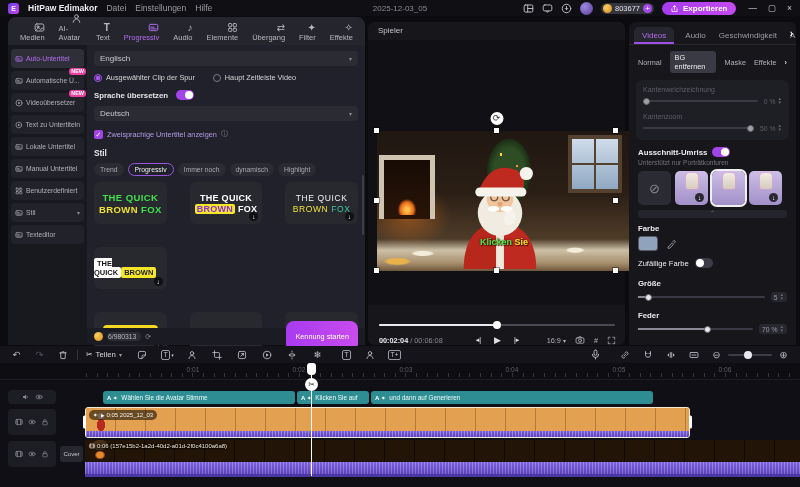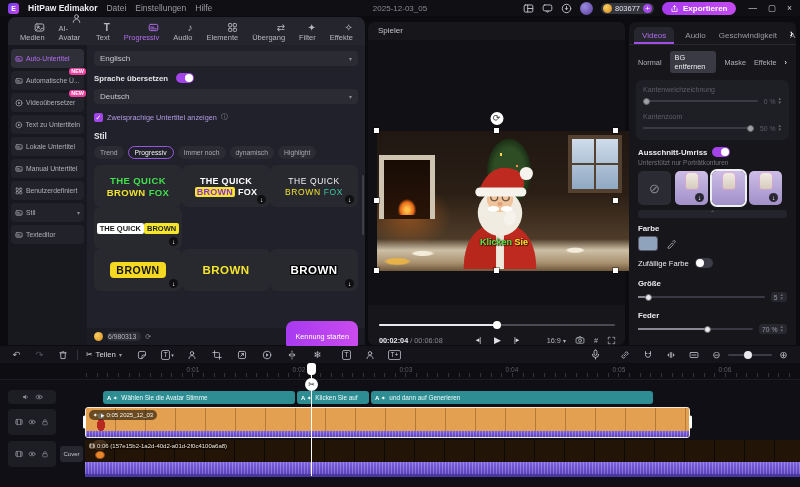--- a/index.html
+++ b/index.html
@@ -43,21 +43,21 @@
 .tg::after{content:"";position:absolute;width:8px;height:8px;border-radius:50%;background:#fff;top:1px;left:1px}
 .tg.on{background:#a344e8}.tg.on::after{left:9px}
 .lblw{color:#e4e4ea;font-size:7.8px;font-weight:bold}
 .cbrow{display:flex;align-items:center;gap:4px;margin:8px 0 9px}
 .cb{width:9px;height:9px;border-radius:2px;background:#a344e8;color:#fff;font-size:7px;line-height:9px;text-align:center;flex:none}
 .lpur{color:#b29ae2;font-size:7.3px}
 .ginfo{color:#8a8a94;font-size:7px}
 .styletabs{display:flex;gap:4px;margin:5px 0 6px}
 .stab{height:13px;line-height:13px;padding:0 6px;border-radius:7px;background:#2b2b34;color:#a8a8b0;font-size:6.8px}
 .stab.active{background:transparent;border:1px solid #9a55e0;color:#f0f0f4;line-height:11px}
-.cards{display:grid;grid-template-columns:repeat(3,1fr);gap:0}
+.cards{display:grid;grid-template-columns:repeat(3,1fr);gap:23px}
 .card{height:42px;background:#28282f;border-radius:6px;position:relative;display:flex;flex-direction:column;align-items:center;justify-content:center;gap:1px;overflow:hidden}
 .card.empty{background:transparent}
 .dl{position:absolute;right:4px;bottom:3px;width:9px;height:9px;border-radius:50%;background:rgba(10,10,12,.8);color:#fff;font-size:6.5px;line-height:9px;text-align:center}
 .p1a{color:#3fe04c;font-weight:bold;font-size:9.5px;letter-spacing:.4px}
 .yel{color:#f0e332}.grn{color:#3fe04c}.teal{color:#3cc8a4}
 .p2a{color:#fff;font-weight:800;font-size:9px;letter-spacing:.3px}
 .hl-yel{background:#f5e62c;color:#8a30d8;padding:0 2px;border-radius:2px;font-weight:800}
 .p3a{color:#f2f2f2;font-size:8.5px;letter-spacing:.6px}
 .tagw{background:#fff;color:#151515;padding:1px 3px;border-radius:2px;font-size:7.5px;font-weight:bold}
 .tagy{background:#f5e62c;color:#222;padding:1px 3px;border-radius:2px;font-size:7.5px;font-weight:bold}
@@ -482,20 +482,30 @@
           </svg>
           <span>Texteditor</span>
         </div>
     </div>
 
     <div class="middle">
       <div class="msel">
         <span>Englisch</span>
         <span style="color:#8a8a94;font-size:6px">▾</span>
       </div>
+      <div class="mrow">
+        <span class="rdo">
+            <span class="rc on"></span>
+            <span>Ausgewählter Clip der Spur</span>
+          </span>
+        <span class="rdo">
+            <span class="rc"></span>
+            <span>Haupt Zeitleiste Video</span>
+          </span>
+      </div>
       <div class="mrow" style="gap:8px;margin-bottom:6px">
         <span class="lblw">Sprache übersetzen</span>
         <span class="tg on"></span>
       </div>
       <div class="msel">
         <span>Deutsch</span>
         <span style="color:#8a8a94;font-size:6px">▾</span>
       </div>
       <div class="cbrow">
         <span class="cb">✓</span>

